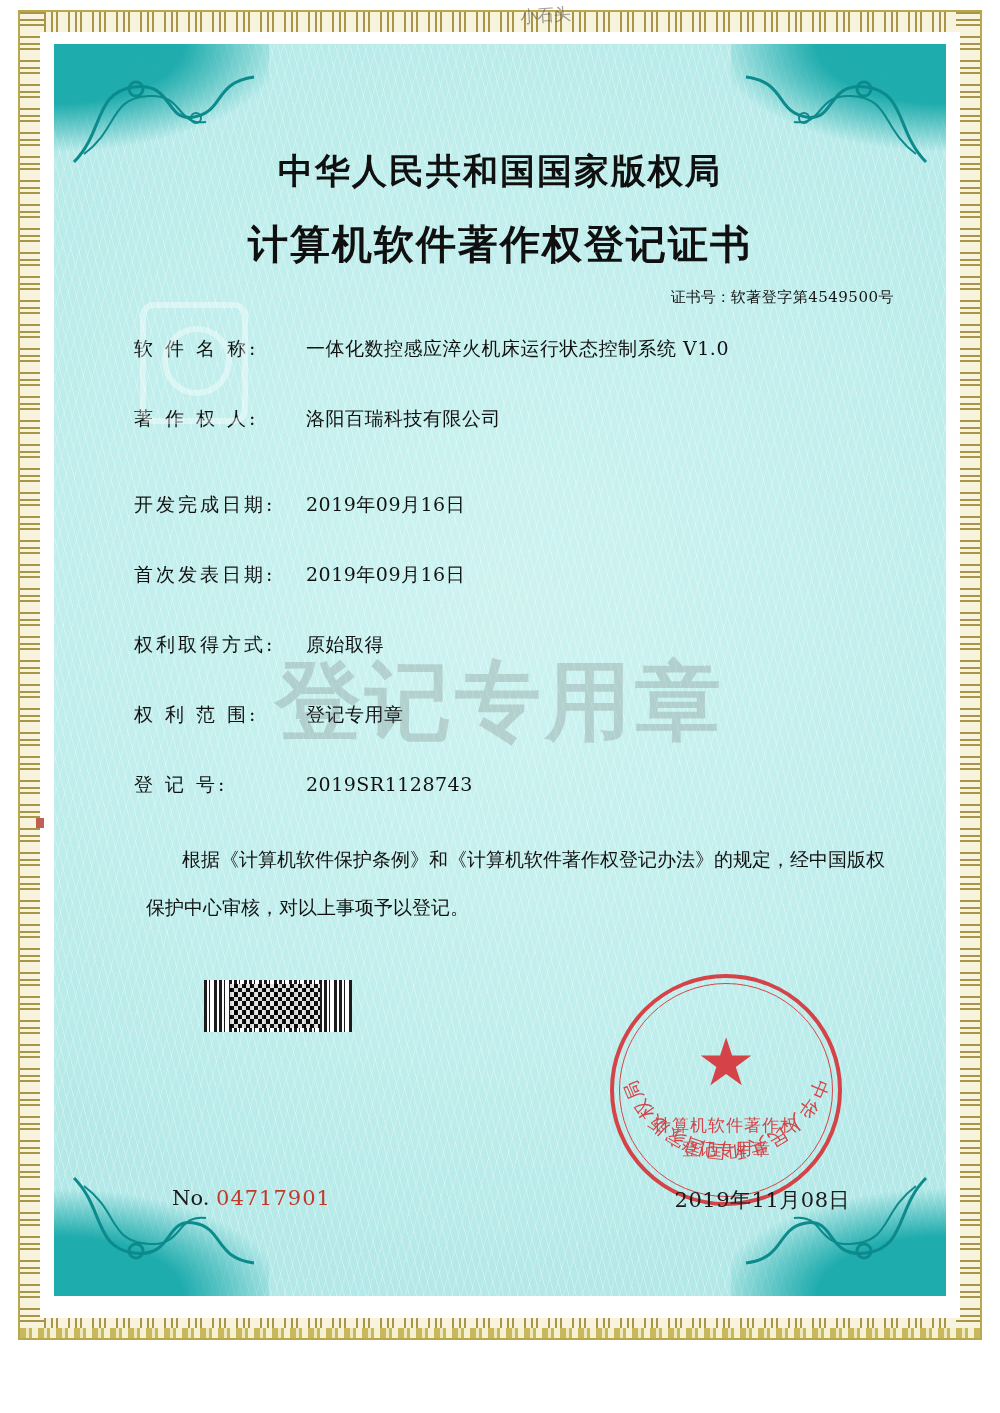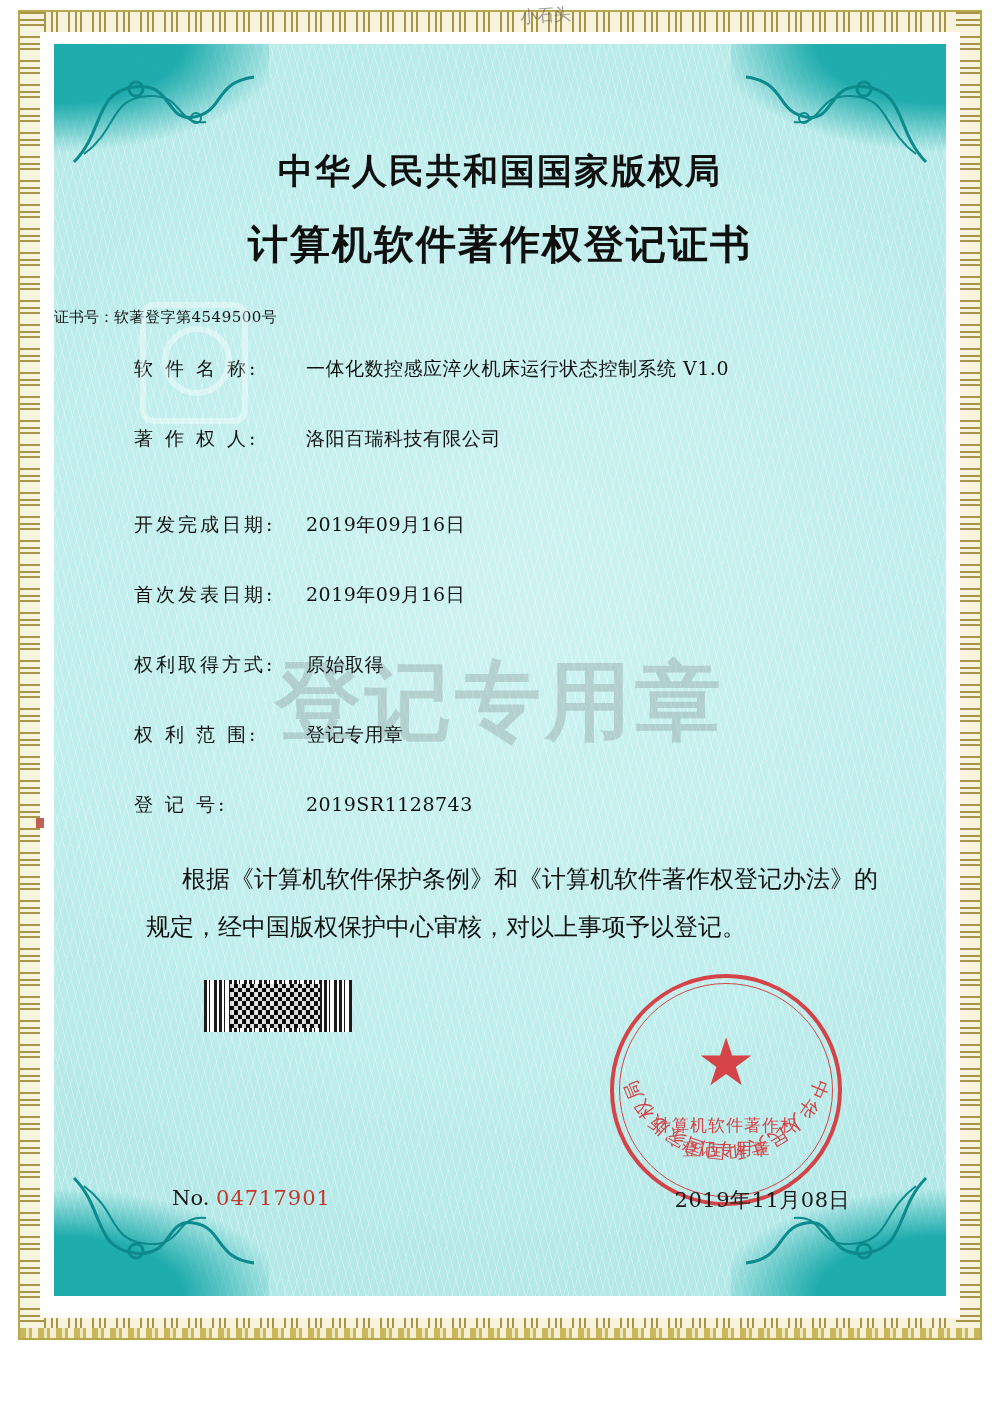--- a/index.html
+++ b/index.html
@@ -143,22 +143,23 @@
   .title-sub {
     text-align: center;
     font-family: "DejaVu Serif", serif;
     font-size: 40px;
     letter-spacing: 2px;
     font-weight: 700;
     margin-top: 22px;
     color: #101010;
   }
   .cert-no {
+    text-align: right;
     padding-right: 52px;
-    margin-top: 36px;
+    margin-top: 16px;
     font-size: 15px;
     font-family: "DejaVu Serif", serif;
     color: #151515;
   }
   .cert-no .cert-no-value { letter-spacing: .5px; }
 
   .field-rows {
     margin-top: 24px;
     padding-left: 80px;
   }
@@ -183,21 +184,21 @@
   }
   .row.software .value { max-width: 600px; }
   .gap-lg { height: 46px; }
   .gap-md { height: 30px; }
 
   .statement {
     margin-top: 34px;
     padding-left: 92px;
     padding-right: 58px;
     font-family: "DejaVu Serif", serif;
-    font-size: 24px;
+    font-size: 19px;
     line-height: 48px;
     text-indent: 36px;
     color: #121212;
   }
 
   
   .watermark {
     position: absolute;
     left: 0;
     top: 600px;

